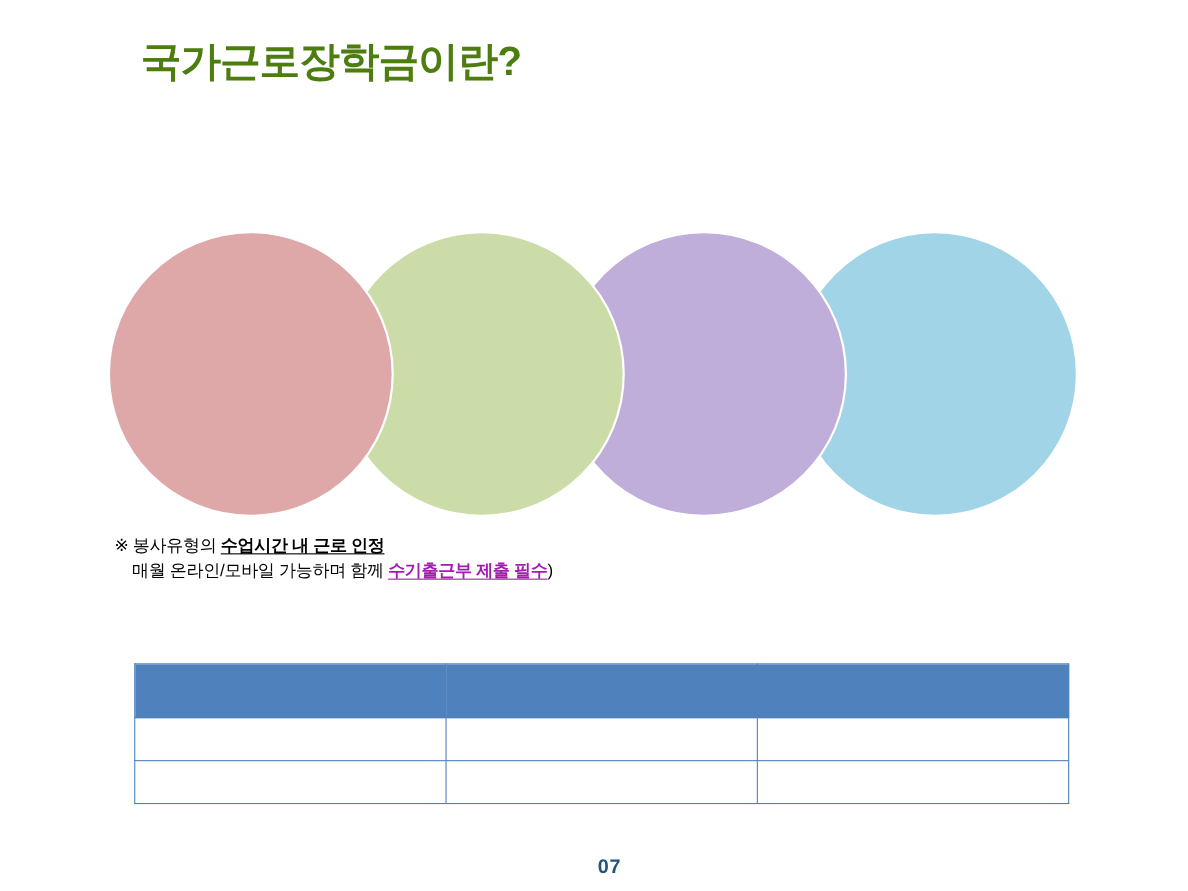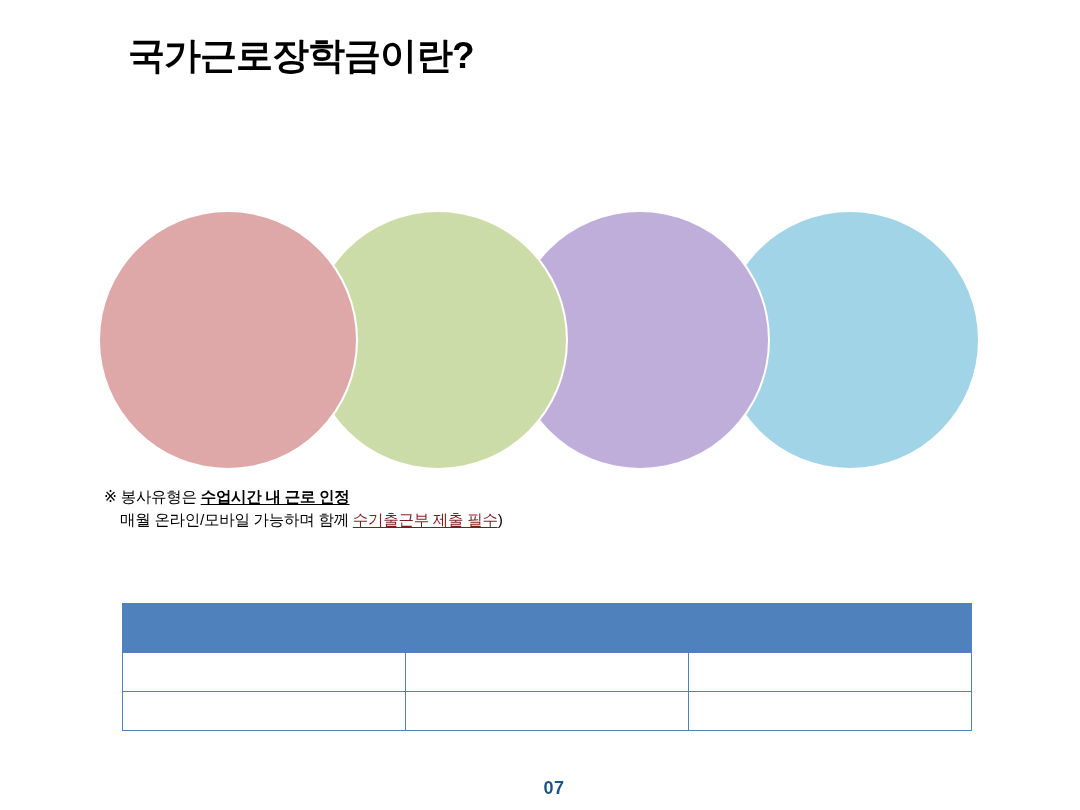--- a/index.html
+++ b/index.html
@@ -24,21 +24,21 @@
   }
 
   
   .slide-title {
     position: absolute;
     left: 128px;
     top: 34px;
     font-size: 37px;
     font-weight: bold;
     letter-spacing: -1px;
-    color: #000000;
+    color: #4d7c0f;
     line-height: 1.2;
     white-space: nowrap;
   }
 
   
   .circle-row {
     position: absolute;
     left: 0;
     top: 212px;
     width: 1080px;
@@ -84,22 +84,22 @@
   }
   .note-line { white-space: nowrap; }
   .note-line-indent { padding-left: 16px; }
   .emph-underline {
     font-weight: bold;
     text-decoration: underline;
     text-underline-offset: 2px;
     text-align: center;
   }
   .emph-red {
-    color: #7f1d1d;
-    font-weight: normal;
+    color: #a21caf;
+    font-weight: bold;
     text-decoration: underline;
     text-underline-offset: 2px;
   }
 
   
   .data-table {
     position: absolute;
     left: 122px;
     top: 603px;
     width: 850px;
@@ -163,21 +163,21 @@
     </div>
 
     <div class="venn-circle circle-4" style="background:#A0D4E6;">
       <span class="circle-caption"></span>
     </div>
 
   </div>
 
   <div class="note">
     <div class="note-line">
-      <span>※ 봉사유형은 </span><span class="emph-underline">수업시간 내 근로 인정</span>
+      <span>※ 봉사유형의 </span><span class="emph-underline">수업시간 내 근로 인정</span>
     </div>
     <div class="note-line note-line-indent">
       <span>매월 온라인/모바일 가능하며 함께 </span><span class="emph-red">수기출근부 제출 필수</span><span>)</span>
     </div>
   </div>
 
   <table class="data-table">
     <thead>
       <tr>
         <th></th>

